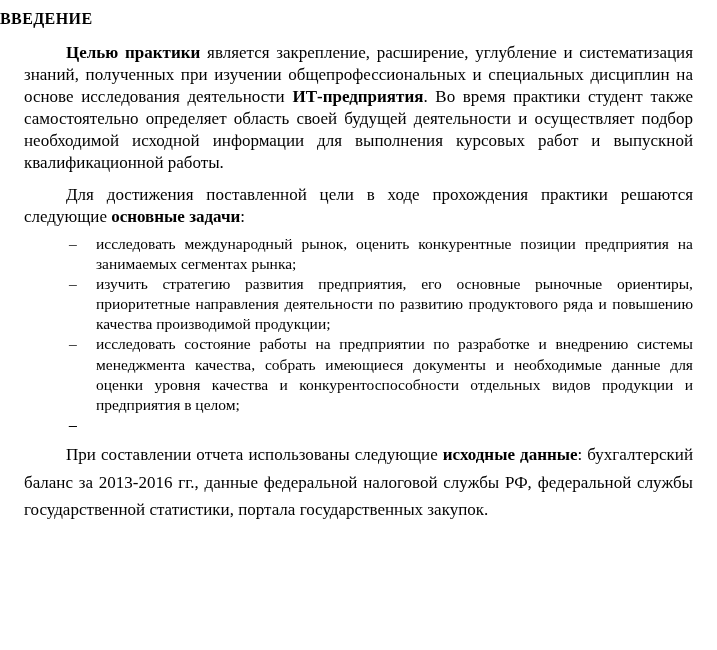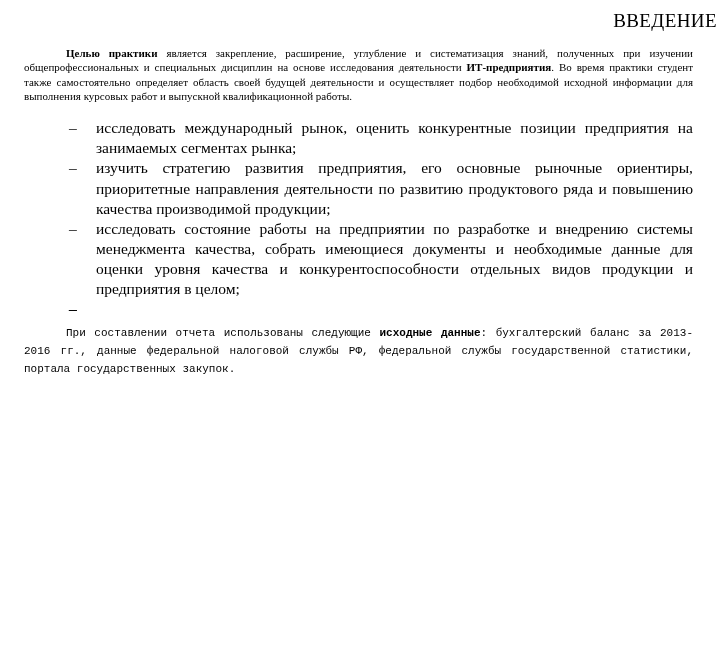--- a/index.html
+++ b/index.html
@@ -15,32 +15,32 @@
     overflow: hidden;
   }
   .page {
     position: relative;
     width: 717px;
     height: 650px;
     padding: 0;
     box-sizing: border-box;
   }
   .doc-title {
-    text-align: right;
-    font-weight: normal;
-    font-size: 19px;
+    text-align: left;
+    font-weight: bold;
+    font-size: 16px;
     letter-spacing: 0.4px;
     margin: 10px 0 0 0;
     padding: 0;
   }
   .body-block {
     margin: 0 24px 0 24px;
   }
   p.para {
-    font-size: 11px;
+    font-size: 17px;
     line-height: 1.30;
     text-align: justify;
     margin: 0;
     padding: 0;
     text-indent: 42px;
   }
   .spacer-small { height: 9px; }
   .spacer-med { height: 14px; }
   .spacer-large { height: 26px; }
 
@@ -73,28 +73,29 @@
   <h1 class="doc-title">ВВЕДЕНИЕ</h1>
 
   <div class="body-block">
 
     <div class="spacer-med"></div>
 
     <p class="para"><b>Целью практики</b><span> является закрепление, расширение, углубление и систематизация знаний, полученных при изучении общепрофессиональных и специальных дисциплин на основе исследования деятельности </span><b>ИТ-предприятия</b><span>. Во время практики студент также самостоятельно определяет область своей будущей деятельности и осуществляет подбор необходимой исходной информации для выполнения курсовых работ и выпускной квалификационной работы.</span></p>
 
     <div class="spacer-small"></div>
 
+    <p class="para"><span>Для достижения поставленной цели в ходе прохождения практики решаются следующие </span><b>основные задачи</b><span>:</span></p>
 
     <ul class="task-list">
       <li><span class="dash">–</span><span>исследовать международный рынок, оценить конкурентные позиции предприятия на занимаемых сегментах рынка;</span></li>
       <li><span class="dash">–</span><span>изучить стратегию развития предприятия, его основные рыночные ориентиры, приоритетные направления деятельности по развитию продуктового ряда и повышению качества производимой продукции;</span></li>
       <li><span class="dash">–</span><span>исследовать состояние работы на предприятии по разработке и внедрению системы менеджмента качества, собрать имеющиеся документы и необходимые данные для оценки уровня качества и конкурентоспособности отдельных видов продукции и предприятия в целом;</span></li>
       <li><span class="dash">–</span></li>
       <li><span class="dash">–</span></li>
       <li><span class="dash">–</span></li>
     </ul>
 
     <div class="spacer-large"></div>
 
-    <p class="para" style="line-height:1.62;font-family:Liberation Mono, monospace;"><span>При составлении отчета использованы следующие </span><b>исходные данные</b><span>: бухгалтерский баланс за 2013-2016 гг., данные федеральной налоговой службы РФ, федеральной службы государственной статистики, портала государственных закупок.</span></p>
+    <p class="para" style="line-height:1.62;"><span>При составлении отчета использованы следующие </span><b>исходные данные</b><span>: бухгалтерский баланс за 2013-2016 гг., данные федеральной налоговой службы РФ, федеральной службы государственной статистики, портала государственных закупок.</span></p>
 
   </div>
 </div>
 
 </body></html>

